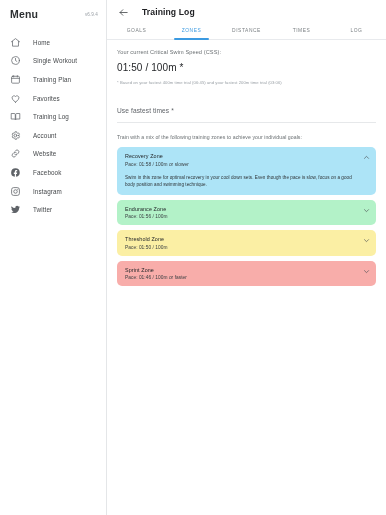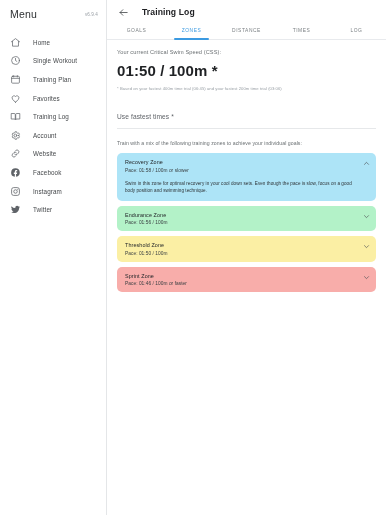--- a/index.html
+++ b/index.html
@@ -20,21 +20,21 @@
     padding-top: 0;
   }
   .sidebar-head {
     height: 24px;
     display: flex; align-items: center;
     padding: 0 8px 0 10px;
     justify-content: space-between;
     margin-top: 2px;
   }
   .sidebar-title {
-    font-size: 10.5px; color: #2e3133; font-weight: 400;
+    font-size: 10.5px; color: #2e3133; font-weight: 700;
     letter-spacing: .2px;
   }
   .sidebar-version {
     font-size: 4.6px; color: #9aa0a6; letter-spacing: .1px;
   }
   .sidebar-list { margin-top: 7px; }
   .sb-item {
     height: 18.6px;
     display: flex; align-items: center;
     padding-left: 9px;
@@ -96,21 +96,21 @@
     height: 1.6px;
     background: #3b9ae1;
     border-radius: 1px;
   }
 
   .content { padding: 9px 10px 0 10px; }
   .lbl-small {
     font-size: 5.6px; color: #6b7073; letter-spacing: .1px;
   }
   .css-value {
-    font-size: 15px; color: #1f2124; font-weight: 700;
+    font-size: 10px; color: #1f2124; font-weight: 400;
     margin-top: 7px; letter-spacing: .1px;
   }
   .footnote {
     font-size: 4.2px; color: #9aa0a6; margin-top: 7px; letter-spacing: .05px;
   }
   .select-row {
     margin-top: 14px;
     padding-bottom: 5px;
     border-bottom: 1px solid #e6e8ea;
   }

